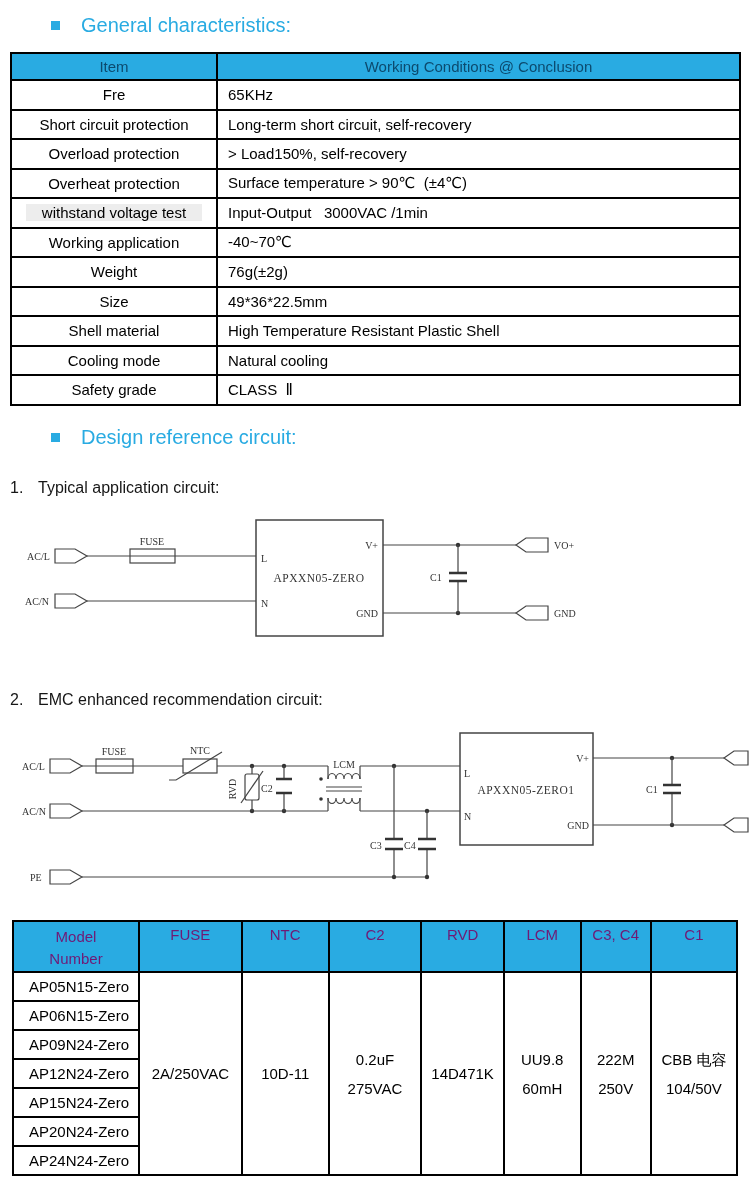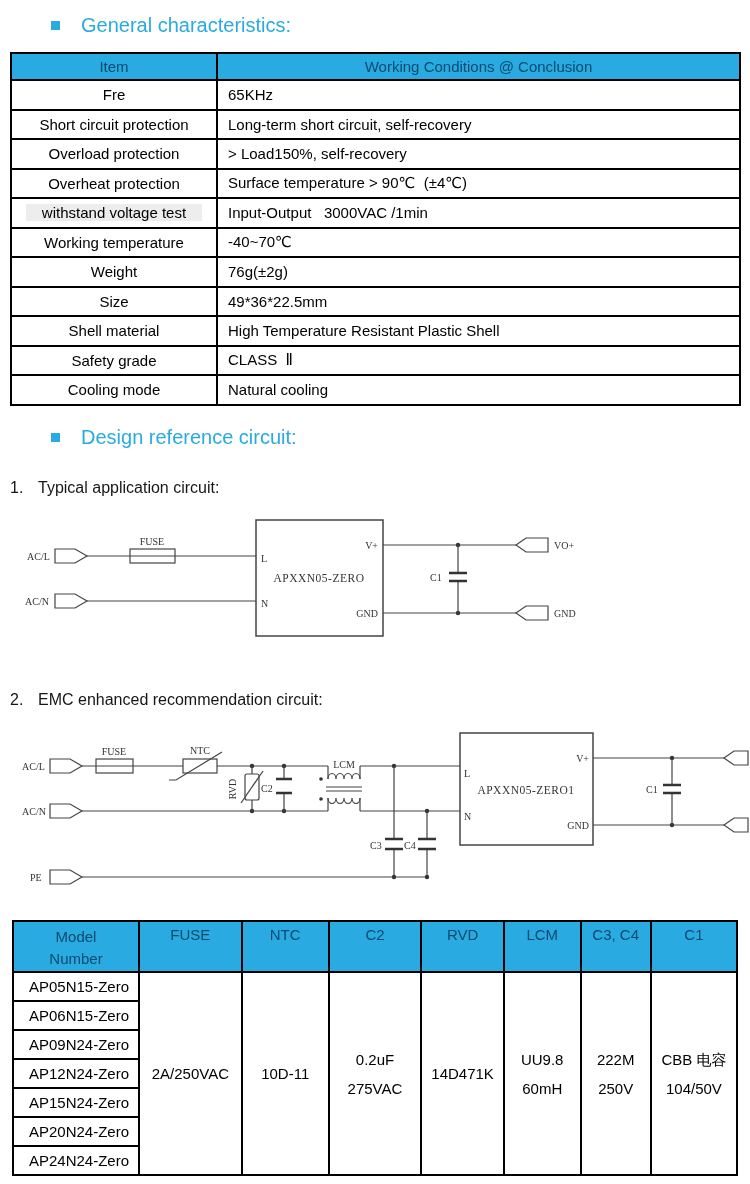--- a/index.html
+++ b/index.html
@@ -14,21 +14,21 @@
   table{border-collapse:collapse;}
   .t1{width:731px;table-layout:fixed;font-size:15px;}
   .t1 th,.t1 td{border:2px solid #000;overflow:hidden;}
   .t1 thead th{background:#29ABE2;height:23px;font-weight:normal;font-size:15px;color:#0c4a6e;}
   .t1 .item{text-align:center;height:25.5px;}
   .t1 .val{padding-left:10px;white-space:pre-wrap;border-radius:12px;}
   .hl{background:#ededed;padding:0 16px;}
   
   .t2{width:726px;table-layout:fixed;font-size:15px;}
   .t2 th,.t2 td{border:2px solid #000;overflow:hidden;}
-  .t2 thead th{background:#29ABE2;font-weight:normal;vertical-align:top;padding-top:4px;height:43px;color:#0c4a6e;}
+  .t2 thead th{background:#29ABE2;font-weight:normal;vertical-align:top;padding-top:4px;height:43px;color:#701a75;}
   .t2 thead th div{line-height:22px;}
   .t2 .model{text-align:left;padding-left:15px;height:25px;}
   .t2 .merged{text-align:center;vertical-align:middle;}
   .t2 .merged div{line-height:29px;}
   
   svg{position:absolute;left:0;}
   svg text{font-family:"Liberation Serif","DejaVu Serif",serif;fill:#333;font-size:10px;}
   .w{stroke:#444;stroke-width:1.2;fill:none;}
   .box{stroke:#444;stroke-width:1.5;fill:#fff;}
   .comp{stroke:#444;stroke-width:1.2;fill:#fff;}
@@ -70,42 +70,42 @@
       </tr>
     <tr>
         <td class="item">Overheat protection</td>
         <td class="val">Surface temperature &gt; 90℃  (±4℃)</td>
       </tr>
     <tr>
         <td class="item"><span class="hl">withstand voltage test</span></td>
         <td class="val">Input-Output   3000VAC /1min</td>
       </tr>
     <tr>
-        <td class="item">Working temperature</td>
+        <td class="item">Working application</td>
         <td class="val">-40~70℃</td>
       </tr>
     <tr>
         <td class="item">Weight</td>
         <td class="val">76g(±2g)</td>
       </tr>
     <tr>
         <td class="item">Size</td>
         <td class="val">49*36*22.5mm</td>
       </tr>
     <tr>
         <td class="item">Shell material</td>
         <td class="val">High Temperature Resistant Plastic Shell</td>
       </tr>
     <tr>
+        <td class="item">Cooling mode</td>
+        <td class="val">Natural cooling</td>
+      </tr>
+    <tr>
         <td class="item">Safety grade</td>
         <td class="val">CLASS  Ⅱ</td>
-      </tr>
-    <tr>
-        <td class="item">Cooling mode</td>
-        <td class="val">Natural cooling</td>
       </tr>
   </tbody>
 </table>
 
 <div class="sec" style="top:426px;left:12px;">
   <span class="sq"></span>
   <span>Design reference circuit:</span>
 </div>
 
 <div class="numhead" style="top:479px;left:10px;">

